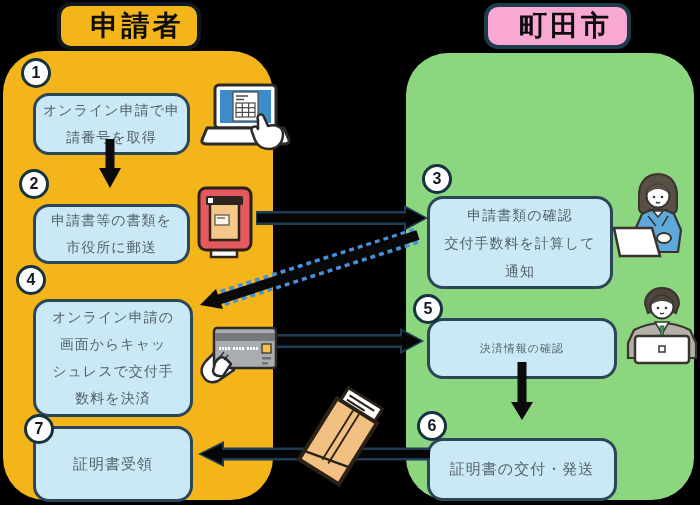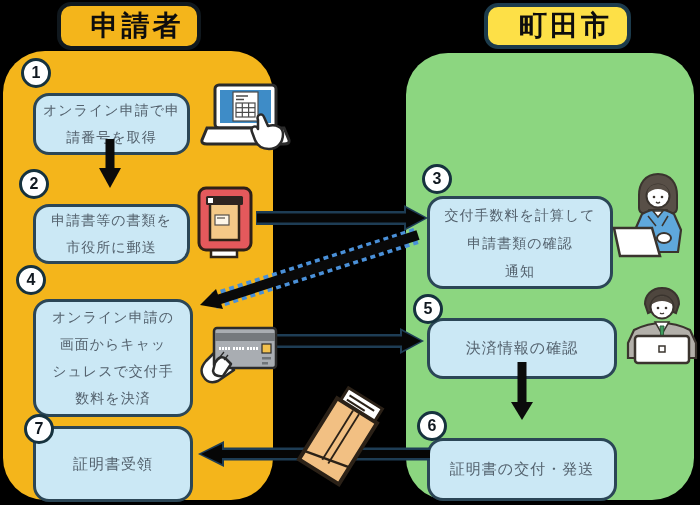--- a/index.html
+++ b/index.html
@@ -5,29 +5,29 @@
   html,body{margin:0;padding:0;background:#000;}
   .stage{position:relative;width:700px;height:505px;background:#000;overflow:hidden;
          font-family:"Liberation Sans","DejaVu Sans",sans-serif;}
   .lane{position:absolute;border-radius:42px;z-index:1;}
   .lane-applicant{left:3px;top:51px;width:270px;height:449px;background:#F4B51B;}
   .lane-city{left:406px;top:53px;width:288px;height:447px;background:#8CD680;}
   .lane-header{position:absolute;z-index:3;display:flex;align-items:center;justify-content:center;
                box-sizing:border-box;border-radius:14px;font-weight:800;font-size:28px;color:#0D0D0D;
                letter-spacing:3px;padding-left:16px;}
   .h-applicant{left:57px;top:2px;width:144px;height:48px;background:#F4B51B;border:4px solid #10181E;}
-  .h-city{left:484px;top:3px;width:147px;height:46px;background:#fde047;border:4px solid #1C3B4C;}
+  .h-city{left:484px;top:3px;width:147px;height:46px;background:#f9a8d4;border:4px solid #1C3B4C;}
   .bubble{position:absolute;z-index:2;box-sizing:border-box;background:#CBE8F5;border:3px solid #2B4656;
           border-radius:16px;color:#54626E;font-size:14px;line-height:1.92;letter-spacing:1px;
           display:flex;flex-direction:column;align-items:center;justify-content:center;text-align:center;margin-top:16px;}
   .b1{left:33px;top:77px;width:157px;height:62px;}
   .b2{left:33px;top:188px;width:157px;height:60px;}
   .b3{left:427px;top:180px;width:186px;height:93px;line-height:2.0;}
   .b4{left:33px;top:283px;width:160px;height:118px;}
-  .b5{left:427px;top:302px;width:190px;height:61px;font-size:15px;}
+  .b5{left:427px;top:302px;width:190px;height:61px;font-size:11px;}
   .b6{left:427px;top:422px;width:190px;height:63px;font-size:15px;text-align:right;}
   .b7{left:33px;top:410px;width:160px;height:76px;font-size:15px;}
   .num{position:absolute;z-index:4;width:30px;height:30px;box-sizing:border-box;border-radius:50%;
        background:#fff;border:3px solid #16323E;display:flex;align-items:center;justify-content:center;
        font-weight:bold;font-size:16px;color:#101820;}
   .n1{left:21px;top:58px;} .n2{left:19px;top:169px;} .n3{left:422px;top:164px;}
   .n4{left:16px;top:265px;} .n5{left:413px;top:294px;} .n6{left:417px;top:411px;} .n7{left:24px;top:414px;}
   .arrows{position:absolute;left:0;top:0;z-index:5;pointer-events:none;}
   .icon{position:absolute;z-index:6;}
   .i-laptop{left:198px;top:83px;}
@@ -54,22 +54,22 @@
 
   <div class="bubble b1">
     <span>オンライン申請で申</span>
     <span>請番号を取得</span>
   </div>
   <div class="bubble b2">
     <span>申請書等の書類を</span>
     <span>市役所に郵送</span>
   </div>
   <div class="bubble b3">
+    <span>申請書類の確認</span>
     <span>交付手数料を計算して</span>
-    <span>申請書類の確認</span>
     <span>通知</span>
   </div>
   <div class="bubble b4">
     <span>オンライン申請の</span>
     <span>画面からキャッ</span>
     <span>シュレスで交付手</span>
     <span>数料を決済</span>
   </div>
   <div class="bubble b5">
     <span>決済情報の確認</span>

